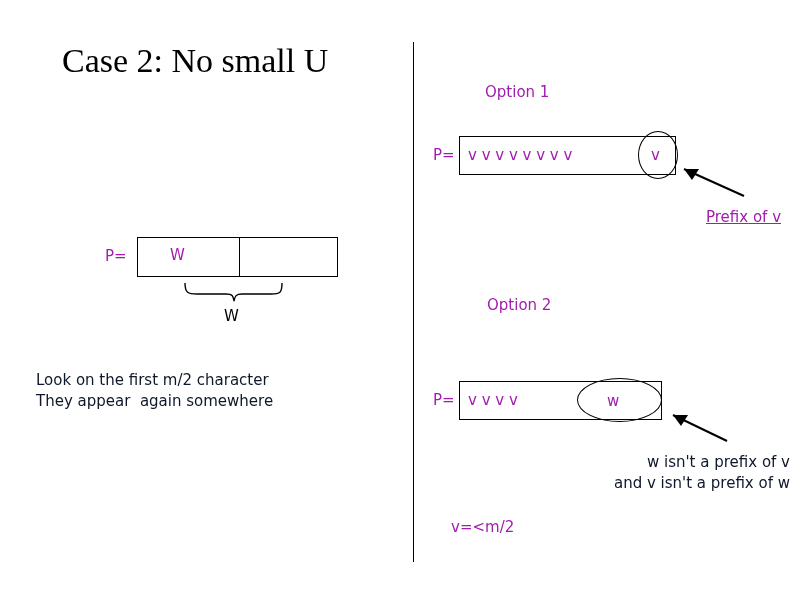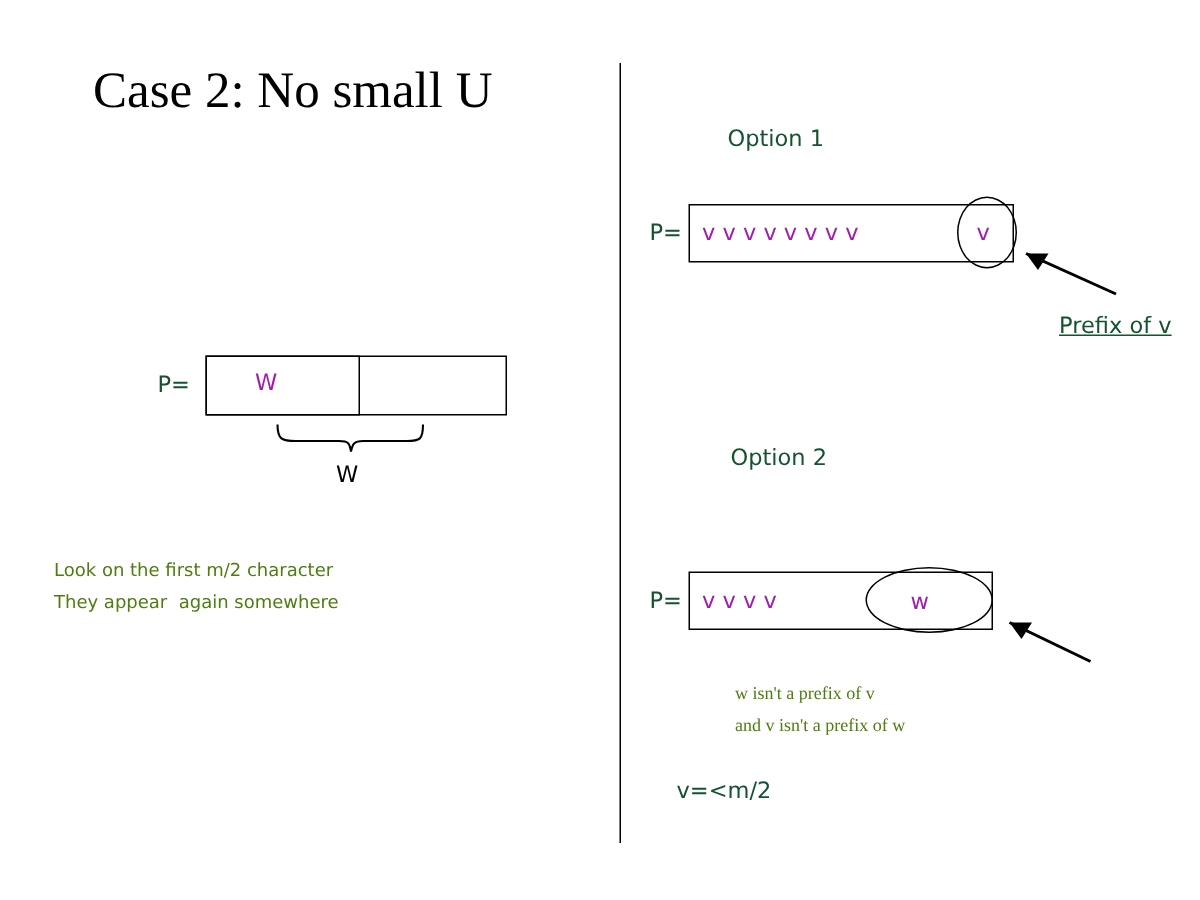--- a/index.html
+++ b/index.html
@@ -35,21 +35,21 @@
     left: 413px;
     top: 42px;
     width: 1px;
     height: 520px;
     background: #000000;
   }
   .lbl {
     position: absolute;
     font-family: "DejaVu Sans", sans-serif;
     font-size: 15px;
-    color: #14532d;
+    color: #a21caf;
     white-space: nowrap;
   }
   .box {
     position: absolute;
     border: 1px solid #000000;
     background: transparent;
     box-sizing: border-box;
   }
   .cells {
     position: absolute;
@@ -75,27 +75,27 @@
     pointer-events: none;
   }
   .brace-label {
     position: absolute;
     font-size: 15px;
     font-family: "DejaVu Sans", sans-serif;
   }
   .multiline {
     position: absolute;
     font-family: "DejaVu Sans", sans-serif;
-    font-size: 12px;
-    color: #4d7c0f;
+    font-size: 15px;
+    color: #0f172a;
     line-height: 21px;
     white-space: pre;
   }
   .right-align {
-    font-family: Liberation Serif, serif;
+    text-align: right;
   }
 </style>
 </head>
 <body>
 
 <div class="slide">
 
   <div class="title">Case 2: No small U</div>
 
   <div class="vdivider"></div>

